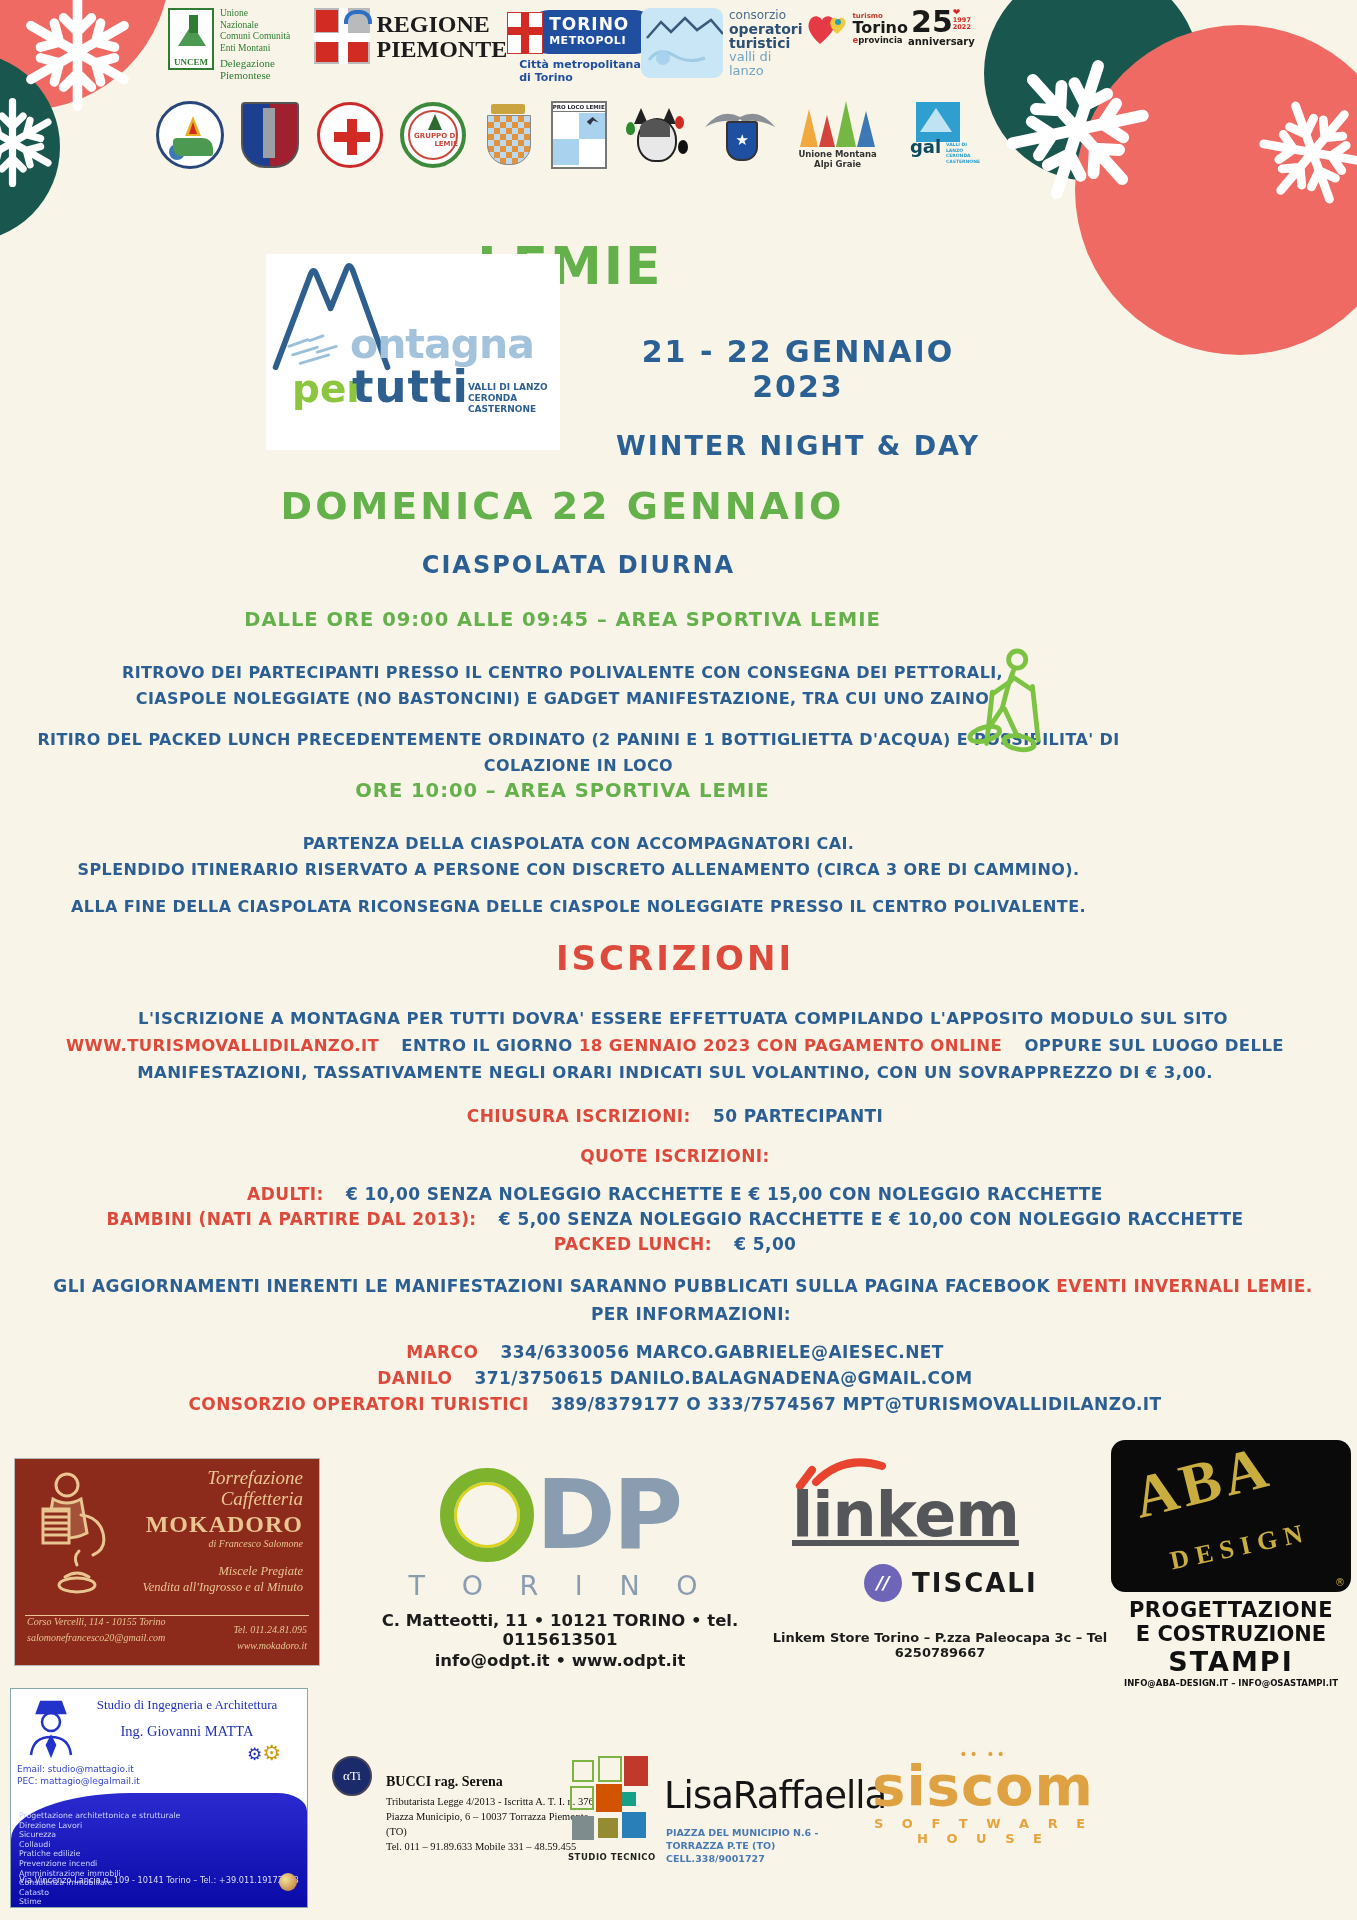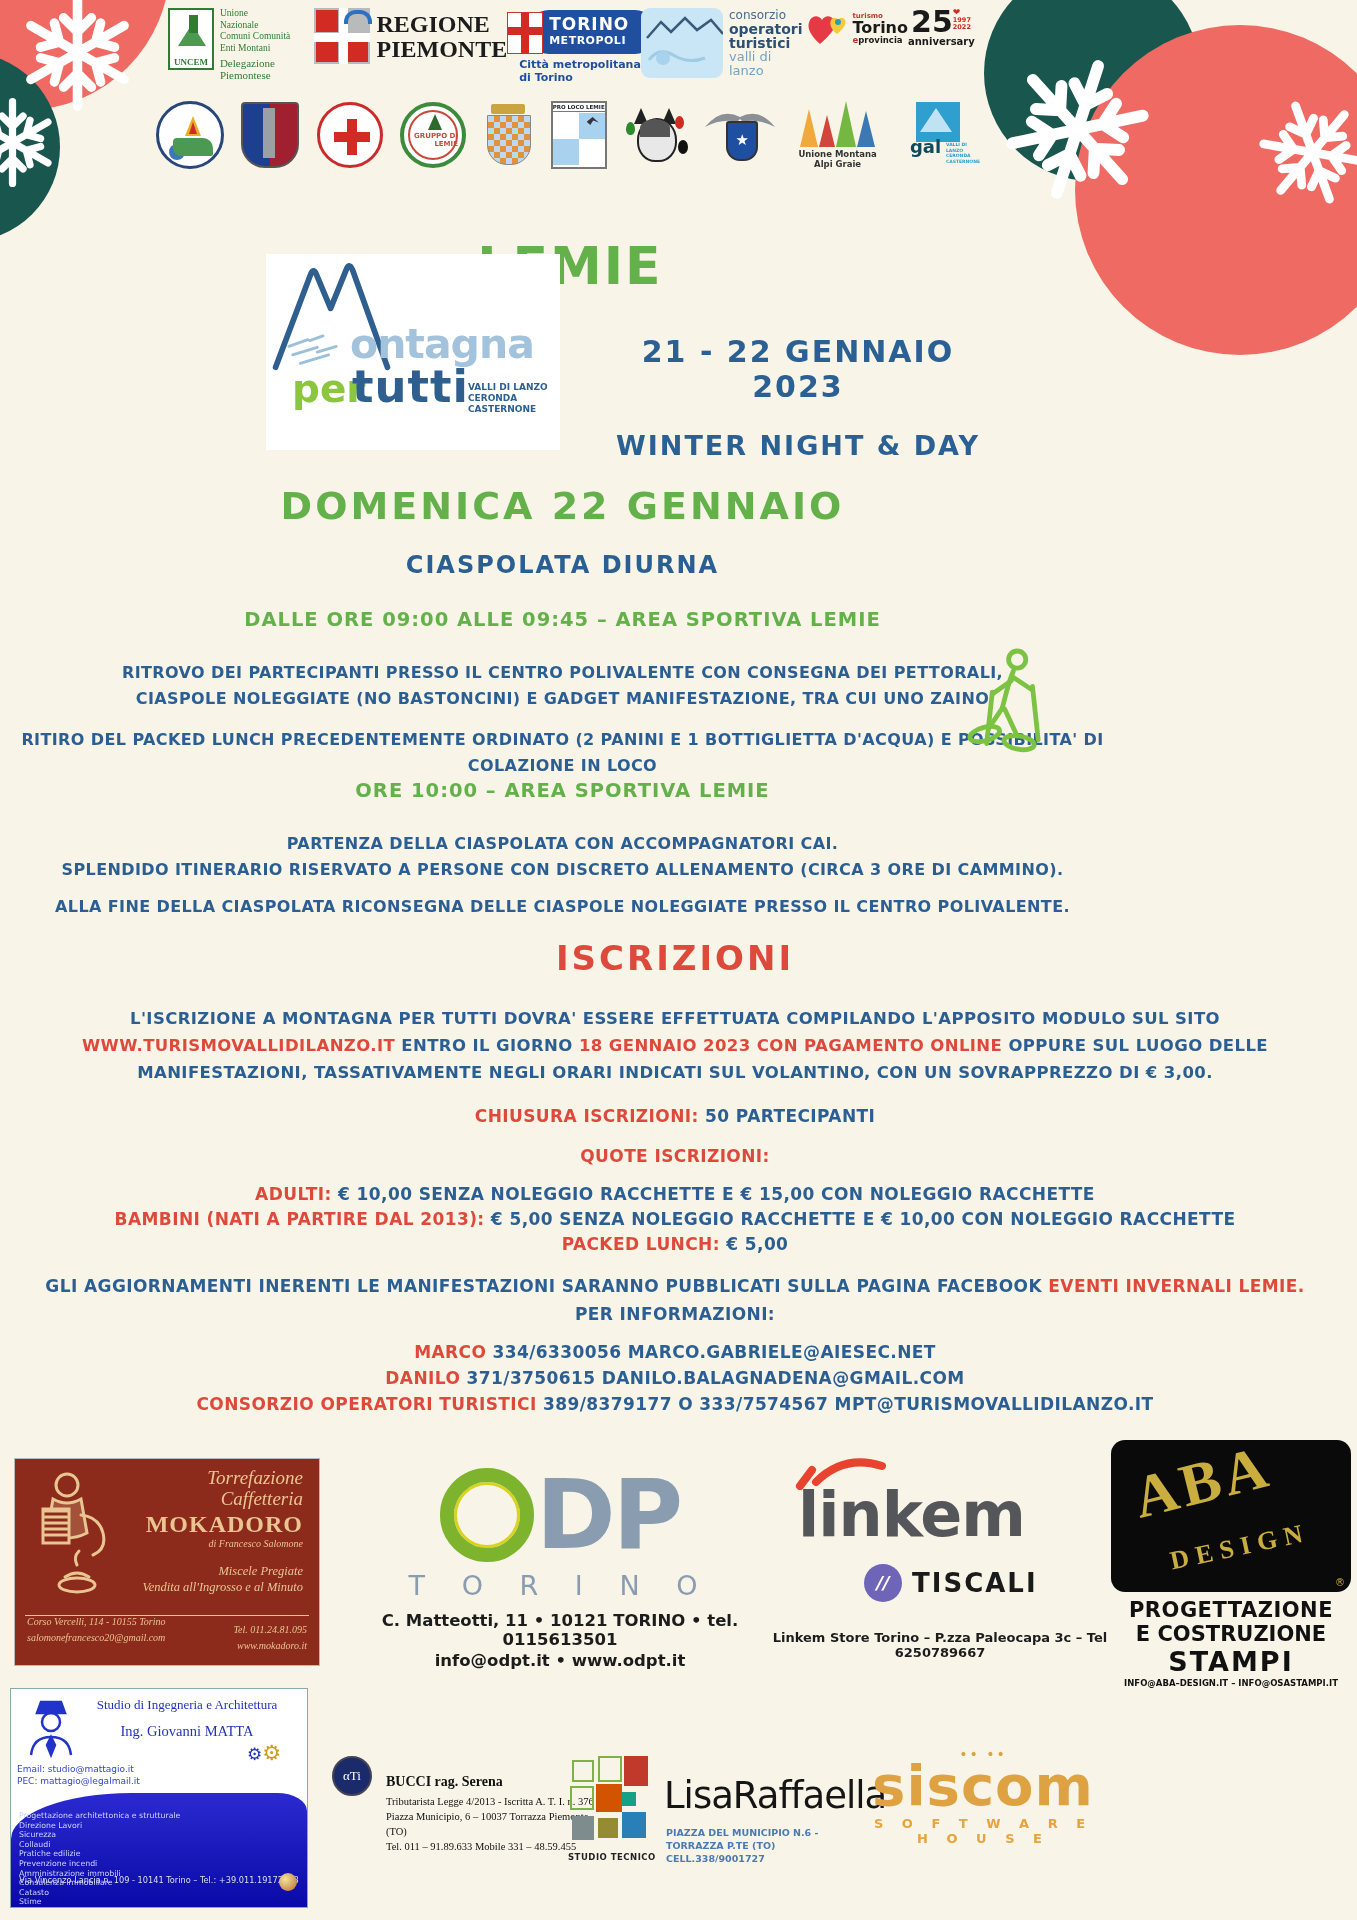--- a/index.html
+++ b/index.html
@@ -1,21 +1,21 @@
 <!DOCTYPE html>
 <html><head>
 <meta charset="utf-8">
 <style>
   html,body{margin:0;padding:0;background:#e8e4d8;}
   .page{position:relative;width:1357px;height:1920px;background:#f8f4e7;overflow:hidden;
         font-family:"DejaVu Sans", sans-serif;}
   .abs{position:absolute;}
   .pre{white-space:pre-line;}
   .ctr{text-align:center;}
-  .blue{color:#2b5f93;}
+  .blue{color:#2b5f93;padding-left:16px;}
   .green{color:#64b14c;}
   .red{color:#dd4a3c;}
   .hand{font-weight:700;letter-spacing:.4px;}
 
   
   .circle{border-radius:50%;}
   .coral{background:#ef6a63;}
   .teal{background:#19564e;}
 
   
@@ -145,21 +145,21 @@
 
   .odp{left:345px;top:1468px;width:430px;text-align:center;}
   .odp .logo{display:flex;justify-content:center;align-items:center;gap:2px;}
   .odp .ring{width:66px;height:66px;border-radius:50%;border:14px solid #7db32d;box-shadow:inset 0 0 0 3px #d9d21f;}
   .odp .dp{font-size:96px;font-weight:700;color:#8a9cb0;letter-spacing:-3px;line-height:92px;}
   .odp .city{font-size:27px;color:#8a9cb0;letter-spacing:14px;margin-top:8px;font-weight:500;}
   .odp .addr{font-size:16.5px;font-weight:700;color:#1c1c1c;margin-top:10px;}
   .odp .mail{font-size:16.5px;font-weight:700;color:#1c1c1c;margin-top:2px;}
 
   .linkem{left:772px;top:1462px;width:336px;}
-  .linkem .name{position:absolute;left:26px;top:16px;font-size:62px;font-weight:800;color:#55565a;letter-spacing:-1px;}
+  .linkem .name{position:absolute;left:20px;top:16px;font-size:62px;font-weight:800;color:#55565a;letter-spacing:-1px;text-decoration:underline;}
   .linkem .tsc{position:absolute;left:92px;top:102px;display:flex;align-items:center;gap:10px;}
   .linkem .tball{width:38px;height:38px;border-radius:50%;background:#6e65b8;color:#fff;font-weight:800;font-style:italic;font-size:18px;text-align:center;line-height:38px;}
   .linkem .tname{font-size:26px;font-weight:800;color:#1a1a1a;letter-spacing:2px;}
   .linkem .store{position:absolute;left:0;top:168px;width:100%;text-align:center;font-size:13px;font-weight:700;color:#1c1c1c;}
 
   .aba{left:1108px;top:1440px;width:246px;text-align:center;}
   .aba .box{width:240px;height:152px;background:#0a0a0a;border-radius:14px;position:relative;overflow:hidden;margin:0 auto;}
   .aba .a1{position:absolute;left:22px;top:8px;font-family:"Liberation Serif",serif;font-size:60px;font-weight:700;color:#c9ad3e;transform:rotate(-14deg);letter-spacing:4px;}
   .aba .a2{position:absolute;left:58px;top:92px;font-family:"Liberation Serif",serif;font-size:26px;font-weight:700;color:#c9ad3e;transform:rotate(-12deg);letter-spacing:7px;}
   .aba .reg{position:absolute;right:6px;bottom:4px;color:#c9ad3e;font-size:10px;}

